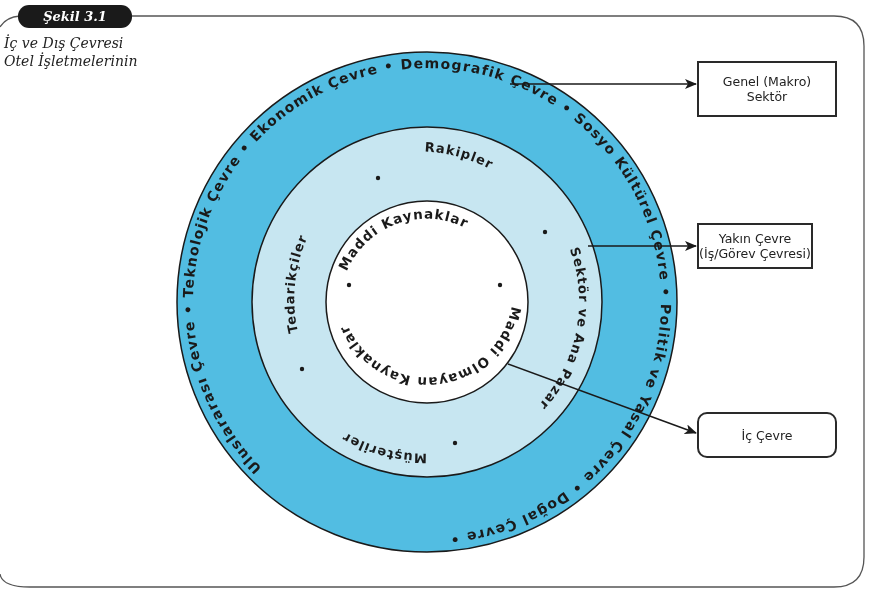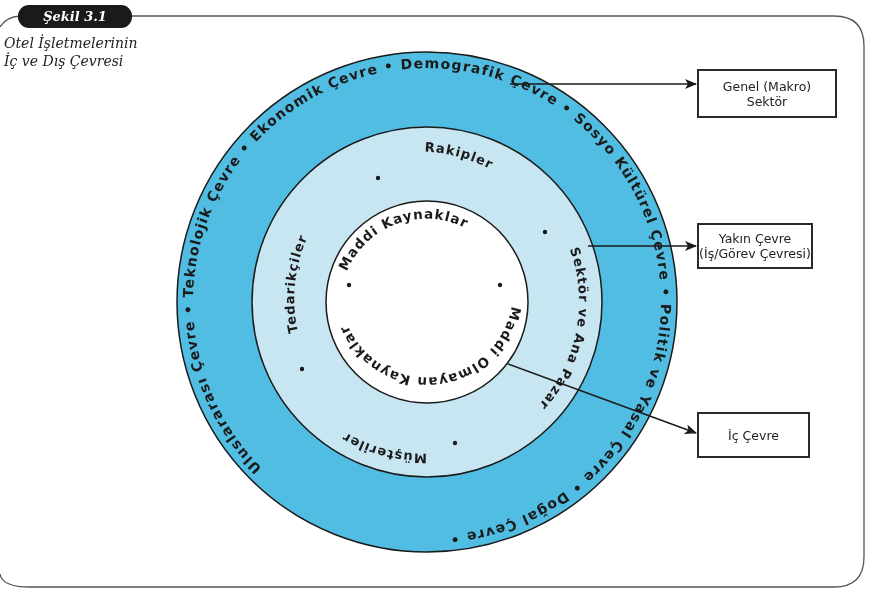--- a/index.html
+++ b/index.html
@@ -71,33 +71,33 @@
   </text>
   <circle cx="349" cy="285" r="2.2" fill="#1a1a1a"></circle>
   <circle cx="500" cy="285" r="2.2" fill="#1a1a1a"></circle>
 
   <line x1="510" y1="84" x2="696" y2="84" stroke="#1a1a1a" stroke-width="1.6" marker-end="url(#arrowhead)"></line>
   <line x1="588" y1="246" x2="696" y2="246" stroke="#1a1a1a" stroke-width="1.6" marker-end="url(#arrowhead)"></line>
   <line x1="508" y1="364" x2="696" y2="433" stroke="#1a1a1a" stroke-width="1.6" marker-end="url(#arrowhead)"></line>
 </svg>
 
 <div class="caption">
+  <div>İç ve Dış Çevresi</div>
   <div>Otel İşletmelerinin</div>
-  <div>İç ve Dış Çevresi</div>
 </div>
 
-<div class="box" style="left:697px; top:69px; width:140px; height:49px;">
+<div class="box" style="left:697px; top:61px; width:140px; height:56px;">
   <div>
     <div>Genel (Makro)</div>
     <div>Sektör</div>
   </div>
 </div>
 
 <div class="box" style="left:697px; top:223px; width:116px; height:46px;">
   <div>
     <div>Yakın Çevre</div>
     <div>(İş/Görev Çevresi)</div>
   </div>
 </div>
 
-<div class="box" style="left:697px; top:412px; width:113px; height:46px;">
+<div class="box" style="left:697px; top:412px; width:140px; height:46px;border-radius:10px;">
   <div>İç Çevre</div>
 </div>
 
 </body></html>

